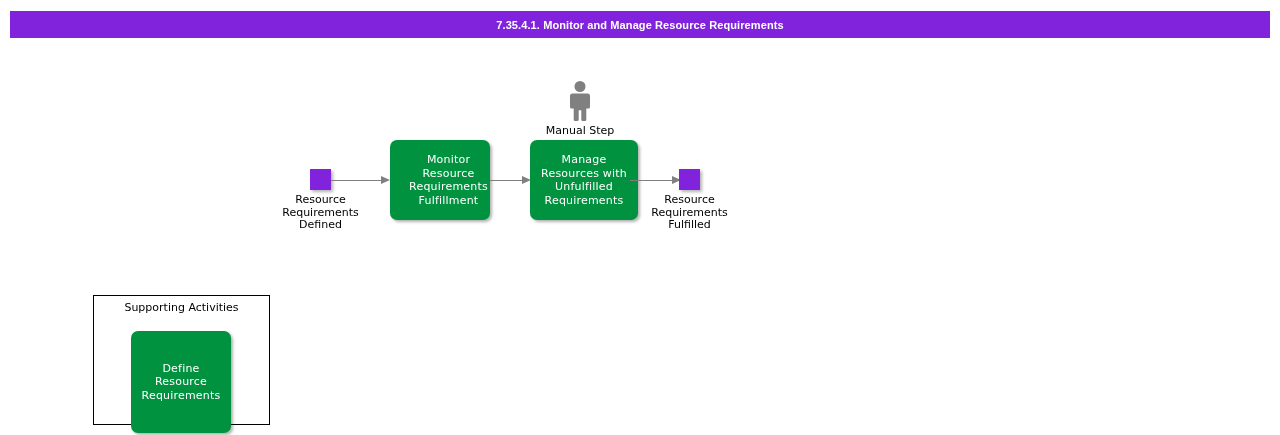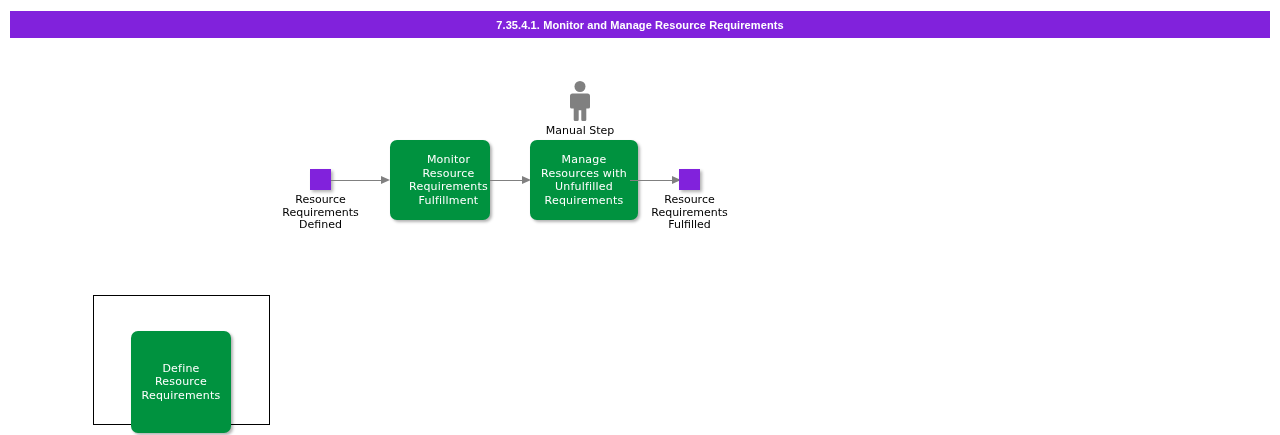--- a/index.html
+++ b/index.html
@@ -173,17 +173,18 @@
 
 <div class="connector" style="left:630px; top:180px; width:42px;"></div>
 <div class="arrow-head" style="left:672px; top:175.5px;"></div>
 
 <div class="event-square" style="left:679px; top:169px;"></div>
 <div class="event-label" style="left:639px; top:194px; width:101px;">Resource
 Requirements
 Fulfilled</div>
 
 <div id="supporting-panel">
+  <div id="supporting-title">Supporting Activities</div>
   <div class="node-activity" style="left:37px; top:35px; width:100px; height:102px;">
     <span style="white-space:pre-line;">Define Resource
 Requirements</span>
   </div>
 </div>
 
 </body></html>

